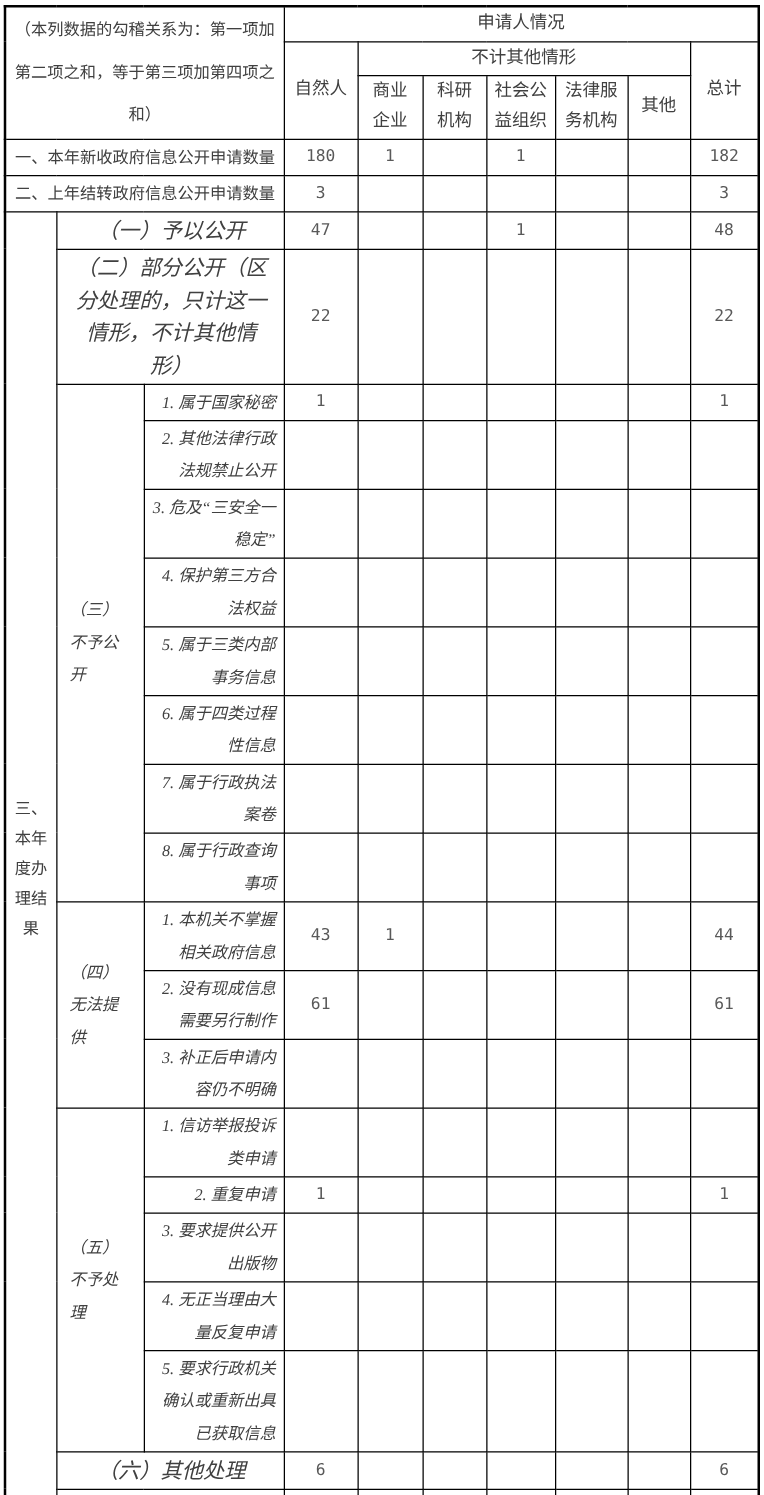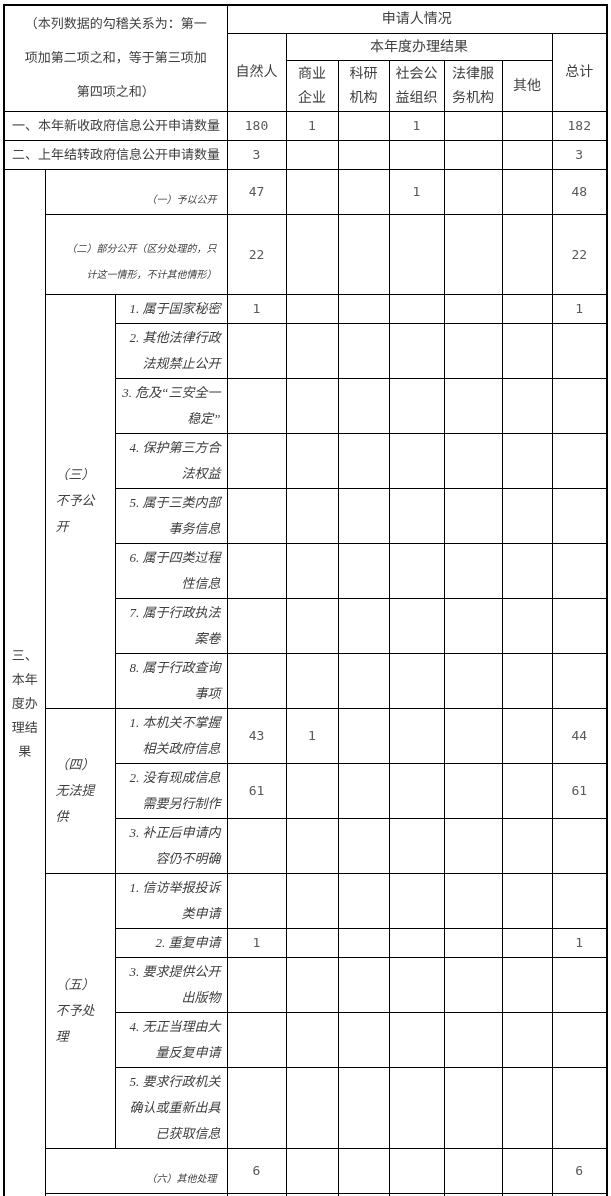--- a/index.html
+++ b/index.html
@@ -16,28 +16,28 @@
     margin: 4px 3px;
     border: 2px solid #000;
   }
   td {
     border: 1px solid #000;
     vertical-align: middle;
     overflow: hidden;
     color: #404040;
   }
   
-  .note  { font-size: 13px; line-height: 34px; text-align: center; padding: 0 17px; }
+  .note  { font-size: 13px; line-height: 34px; text-align: center; padding: 0 4px; }
   .hdr   { font-size: 14px; line-height: 24px; text-align: center; padding: 0 5px; }
   
   .lbl1  { font-size: 13px; line-height: 26px; text-align: left; padding: 0 4px 0 7px; }
   
   .sec   { font-size: 13px; line-height: 24px; text-align: center; padding: 0 3px; margin-top: 40px; }
   
-  .mlbl  { font-size: 10px; line-height: 26px; font-style: italic; text-align: right; padding: 17px 10px 1px 12px; }
+  .mlbl  { font-size: 17px; line-height: 26px; font-style: italic; text-align: center; padding: 2px 10px 1px 12px; }
   
   .sublbl{ font-size: 13px; line-height: 26px; font-style: italic; text-align: left; padding: 1px 10px; }
   
   .item  { font-size: 13px; line-height: 26px; font-style: italic; text-align: right; padding: 1px 6px; }
   
   .num   {
     font-family: "DejaVu Sans Mono", monospace;
     font-size: 13px; text-align: center; color: #595959; padding: 0 2px;
   }
   
@@ -67,21 +67,21 @@
     <col style="width:55px">
   </colgroup>
 
   <tbody>
       <tr class="rha">
     <td class="note" rowspan="3" colspan="3">（本列数据的勾稽关系为：第一项加第二项之和，等于第三项加第四项之和）</td>
     <td class="hdr" colspan="7">申请人情况</td>
   </tr>
   <tr class="rhb">
     <td class="hdr" rowspan="2">自然人</td>
-    <td class="hdr" colspan="5">本年度办理结果</td>
+    <td class="hdr" colspan="5">不计其他情形</td>
     <td class="hdr" rowspan="2">总计</td>
   </tr>
   <tr class="rhc">
     <td class="hdr">商业企业</td>
     <td class="hdr">科研机构</td>
     <td class="hdr">社会公益组织</td>
     <td class="hdr">法律服务机构</td>
     <td class="hdr">其他</td>
   </tr>
 

